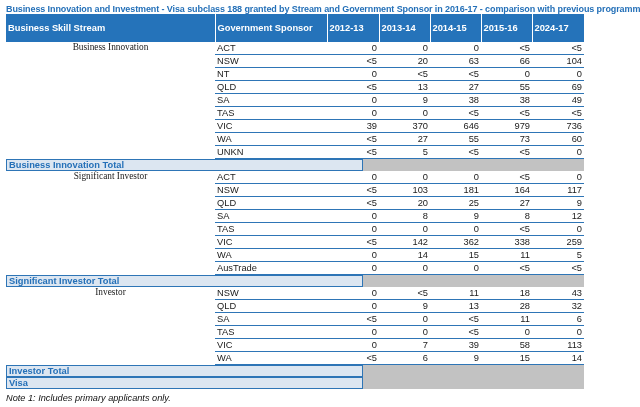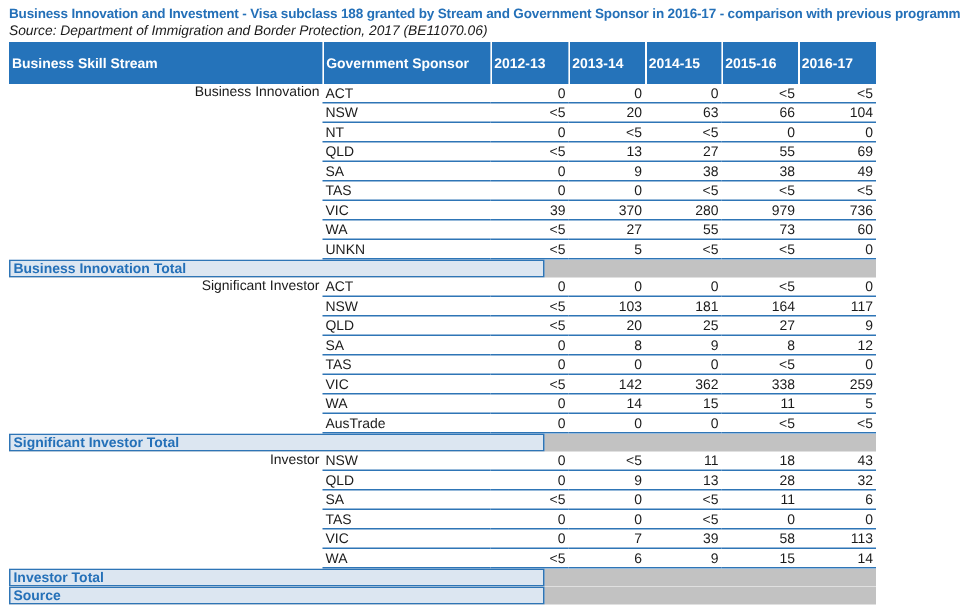--- a/index.html
+++ b/index.html
@@ -21,58 +21,57 @@
     background:#2573BA;color:#ffffff;font-size:9.3px;font-weight:bold;
     height:28px;padding:0 2px;overflow:hidden;white-space:nowrap;
   }
   th.left{text-align:left;}
   th.year{text-align:left;}
   th.sep{border-left:1px solid rgba(255,255,255,0.45);}
   tbody td{
     font-size:9.3px;color:#1a1a1a;height:12px;padding:0 2px;
     overflow:hidden;white-space:nowrap;
   }
-  td.stream{vertical-align:top;text-align:right;}
+  td.stream{vertical-align:top;text-align:center;font-family:Liberation Serif, serif;}
   td.sponsor{border-bottom:1px solid #2E75B6;text-align:left;margin-left:12px;}
   td.num{border-bottom:1px solid #2E75B6;text-align:right;}
   tr.total td.total-cell{background:#C2C2C2;padding:0;height:12px;}
   .total-band{
     width:357px;height:12px;box-sizing:border-box;background:#DCE6F1;
     border:1px solid #2E75B6;color:#2470B8;font-weight:bold;font-size:9.3px;
     line-height:10px;padding-left:2px;overflow:hidden;white-space:nowrap;
   }
   .notes{margin:4px 0 0 6px;font-size:9.2px;font-style:italic;color:#111111;}
   .notes div{margin-bottom:4px;line-height:10px;white-space:nowrap;}
 </style>
 </head>
 <body>
 
 <div class="page">
   <div class="title">Business Innovation and Investment - Visa subclass 188 granted by Stream and Government Sponsor in 2016-17 - comparison with previous programme year</div>
-  <div class="source">Source: Department of Immigration and Border Protection, 2017 (BE11070.06)</div>
 
   <table class="data">
     <colgroup>
       <col class="c-stream">
         <col class="c-sponsor">
       <col class="c-year-end">
         <col class="c-year">
         <col class="c-year">
         <col class="c-year">
         <col class="c-year-end">
     </colgroup>
     <thead>
       <tr>
         <th class="left">Business Skill Stream</th>
         <th class="left sep">Government Sponsor</th>
         <th class="year sep">2012-13</th>
         <th class="year sep">2013-14</th>
         <th class="year sep">2014-15</th>
         <th class="year sep">2015-16</th>
-        <th class="year sep">2016-17</th>
+        <th class="year sep">2024-17</th>
       </tr>
     </thead>
     <tbody id="tbody">
         <tr>
           <td class="stream" rowspan="9">Business Innovation</td>
           <td class="sponsor">ACT</td>
           <td class="num">0</td>
           <td class="num">0</td>
           <td class="num">0</td>
           <td class="num">&lt;5</td>
@@ -115,21 +114,21 @@
           <td class="num">0</td>
           <td class="num">0</td>
           <td class="num">&lt;5</td>
           <td class="num">&lt;5</td>
           <td class="num">&lt;5</td>
         </tr>
         <tr>
           <td class="sponsor">VIC</td>
           <td class="num">39</td>
           <td class="num">370</td>
-          <td class="num">280</td>
+          <td class="num">646</td>
           <td class="num">979</td>
           <td class="num">736</td>
         </tr>
         <tr>
           <td class="sponsor">WA</td>
           <td class="num">&lt;5</td>
           <td class="num">27</td>
           <td class="num">55</td>
           <td class="num">73</td>
           <td class="num">60</td>
@@ -266,23 +265,24 @@
           <td class="num">15</td>
           <td class="num">14</td>
         </tr>
         <tr class="total">
           <td class="total-cell" colspan="7">
             <div class="total-band">Investor Total</div>
           </td>
         </tr>
         <tr class="total">
           <td class="total-cell" colspan="7">
-            <div class="total-band">Source</div>
+            <div class="total-band">Visa</div>
           </td>
         </tr>
       </tbody>
   </table>
 
   <div class="notes">
+    <div>Note 1: Includes primary applicants only.</div>
     <div>Note 2: Please note that the tables indicate activity/outcome in the given year and not all applications received in a year are finalised in the same year.</div>
 
   </div>
 </div>
 
 </body></html>

